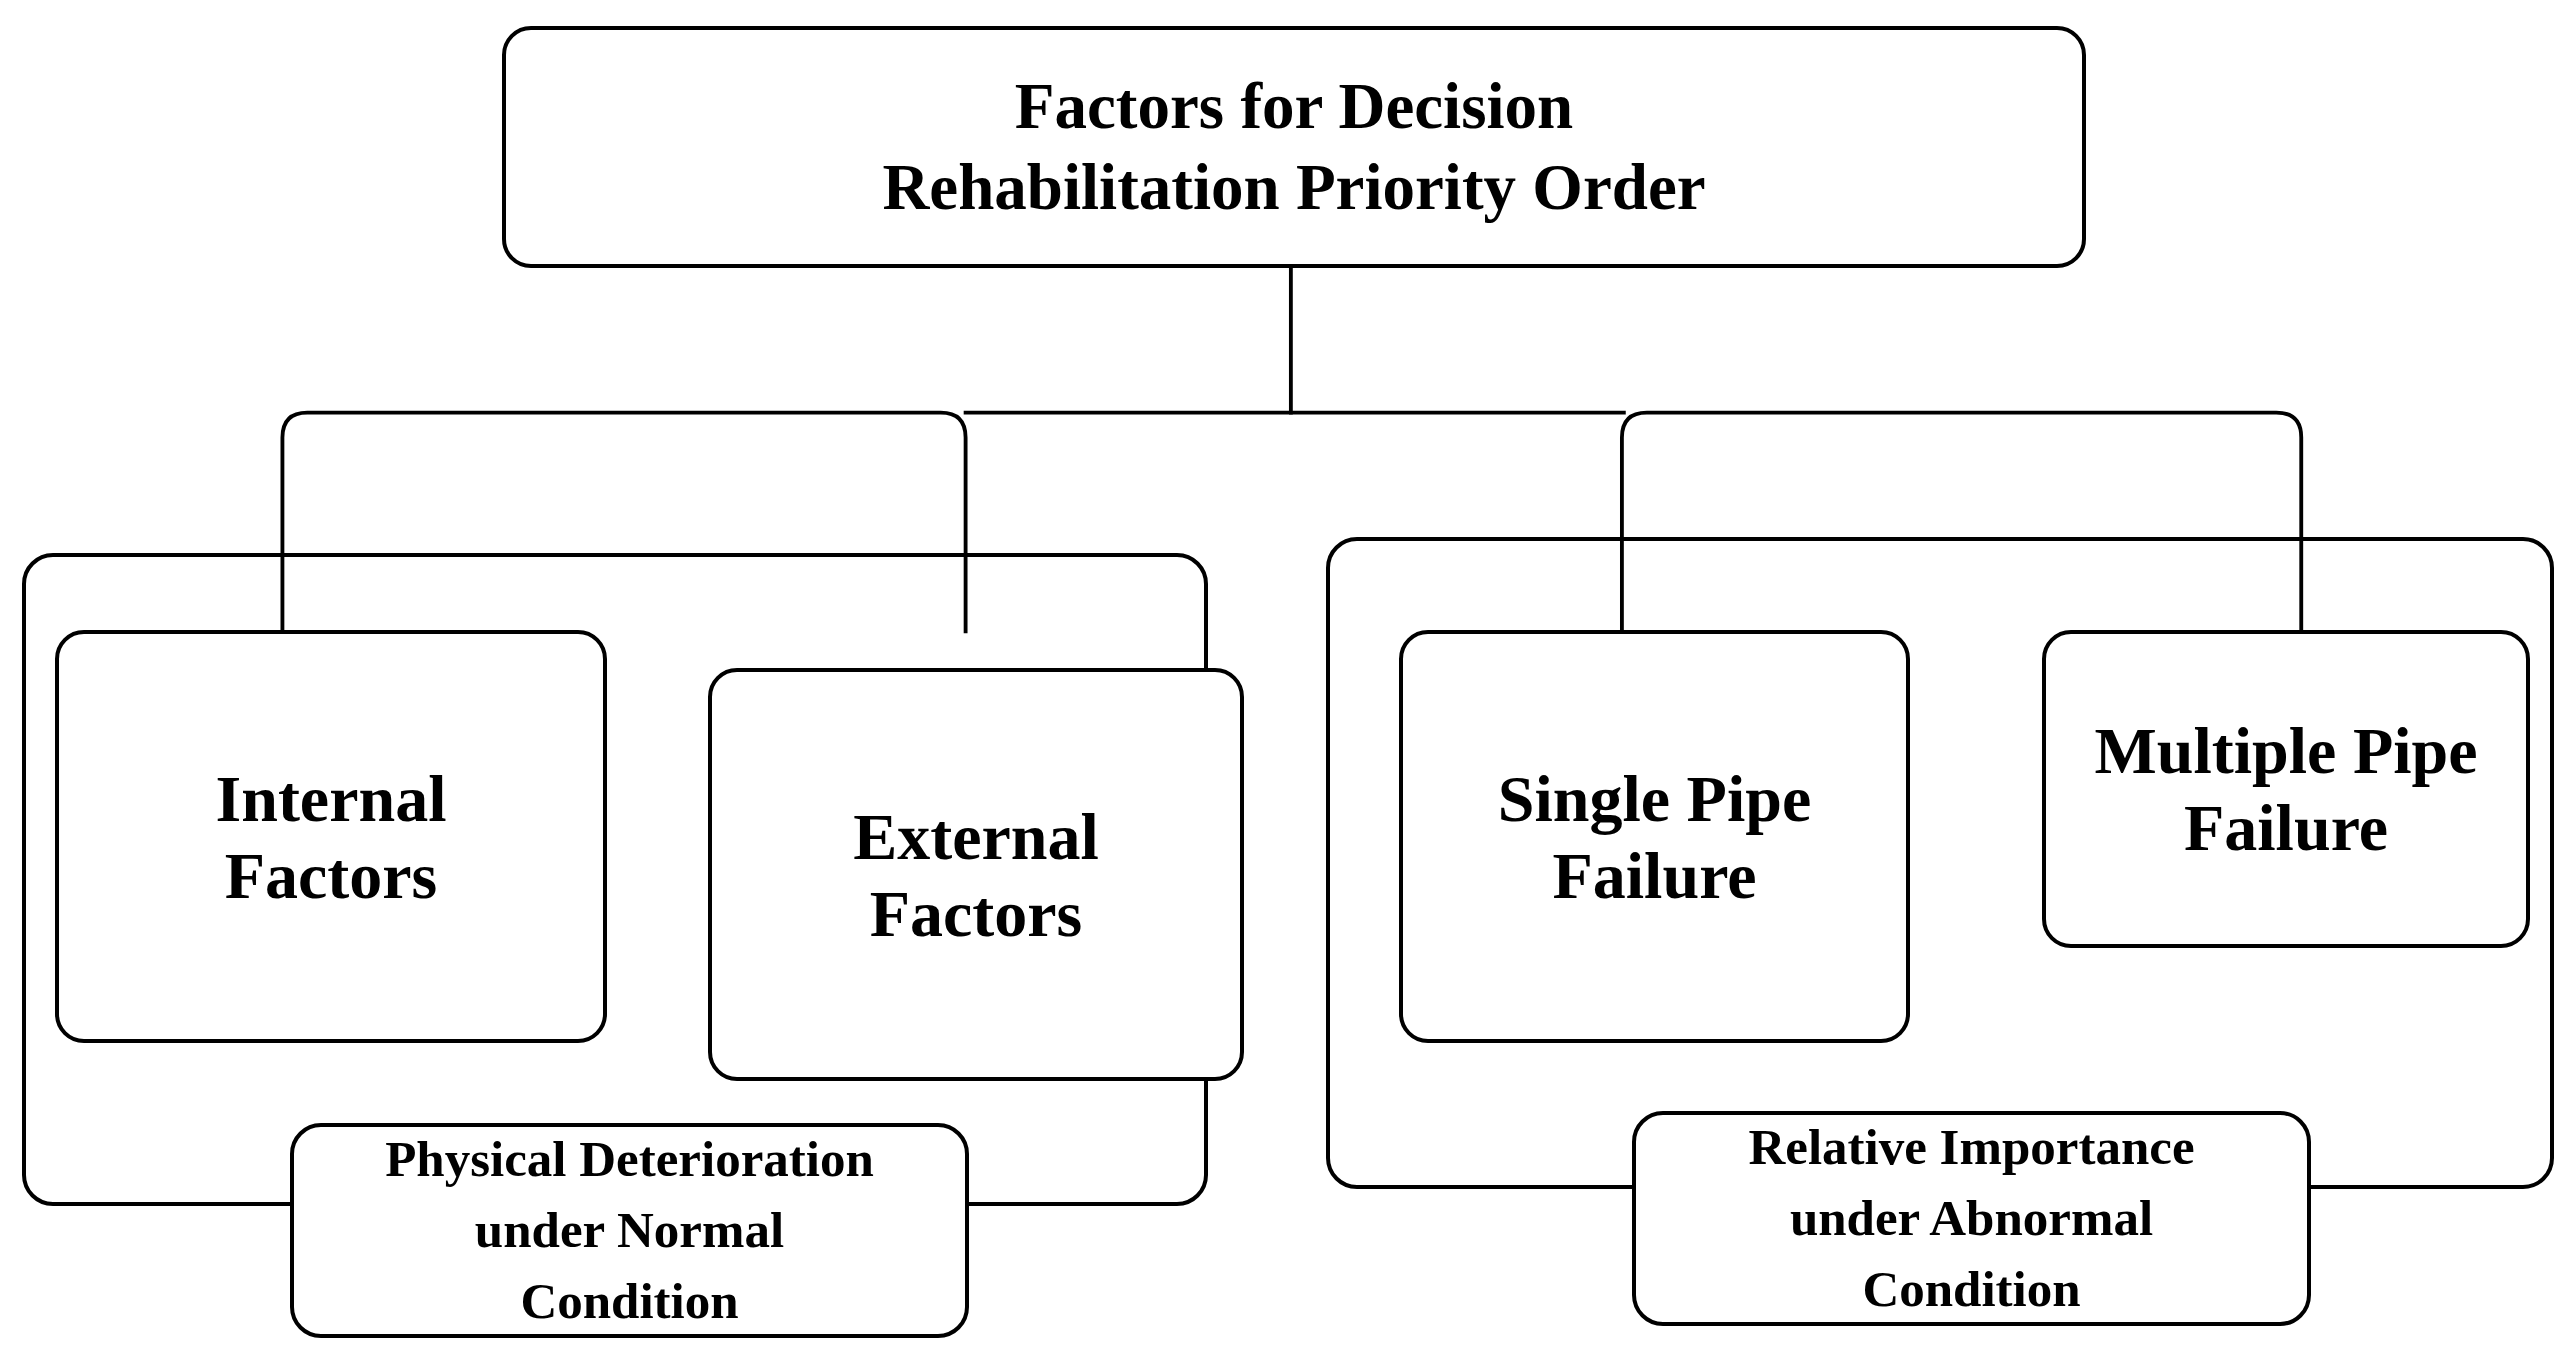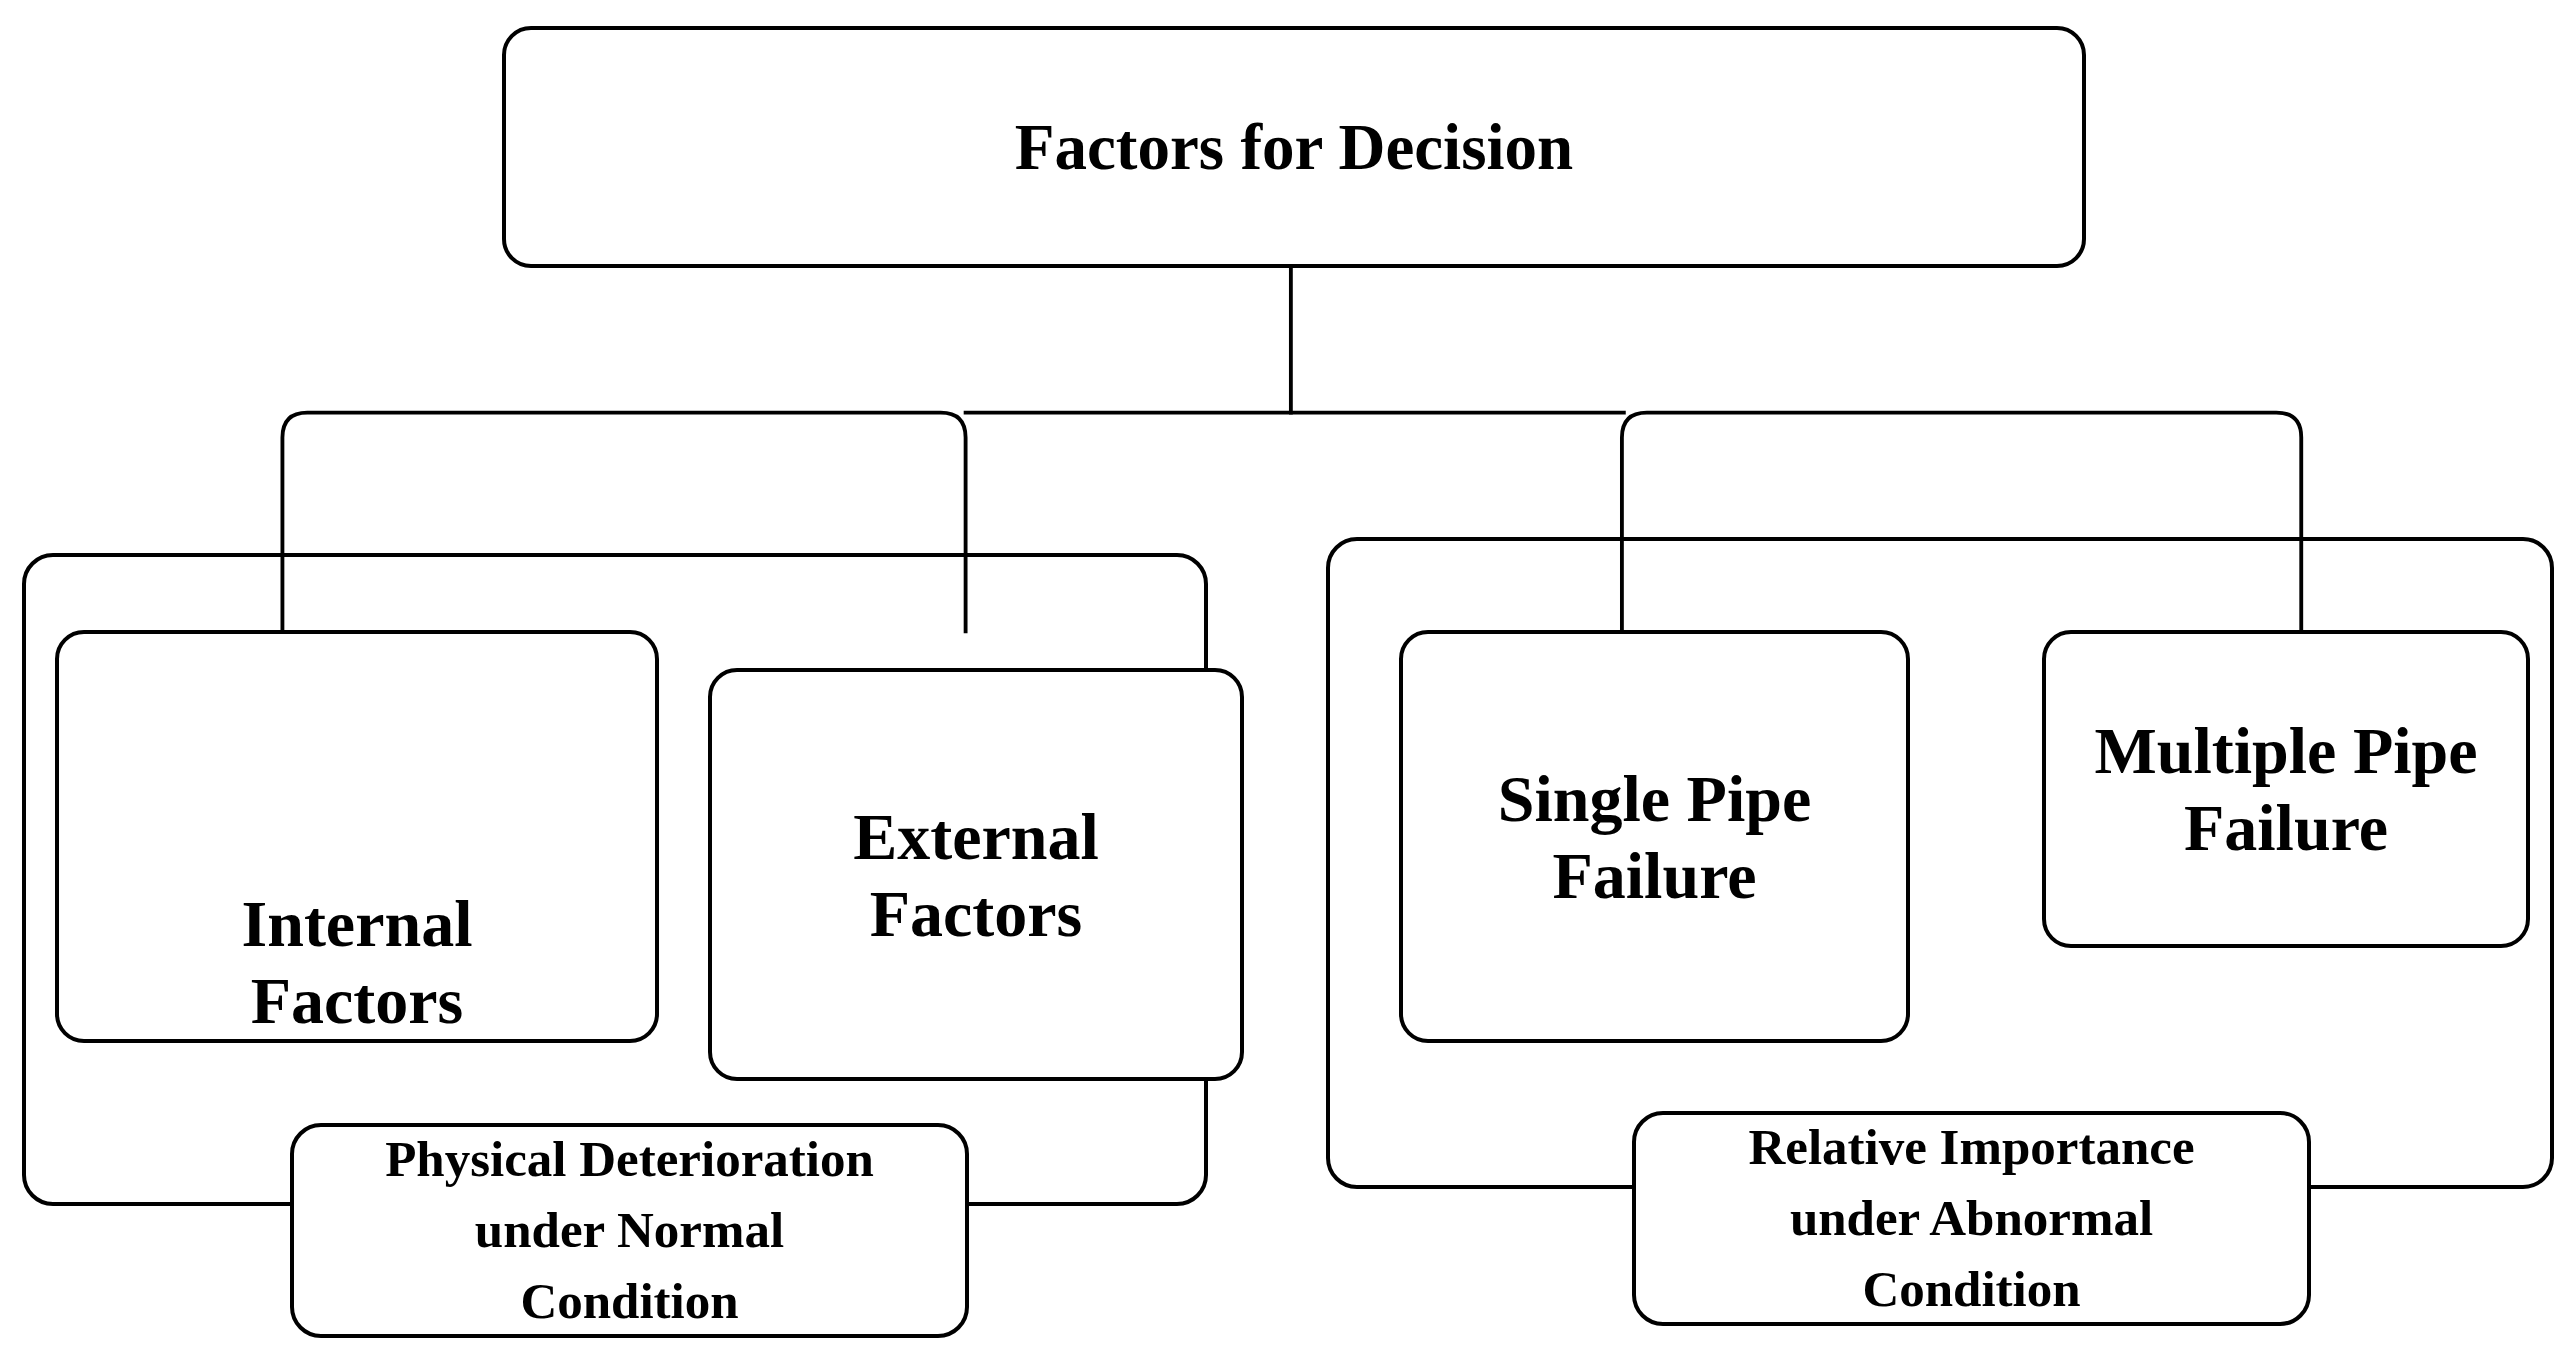--- a/index.html
+++ b/index.html
@@ -52,26 +52,27 @@
 
   <svg class="connectors" viewBox="0 0 2684 1408" xmlns="http://www.w3.org/2000/svg">
     <path d="M 1345 264 L 1345 432" stroke="#000000" stroke-width="4" fill="none"></path>
     <path d="M 1004 430 L 1694 430" stroke="#000000" stroke-width="4" fill="none"></path>
     <path d="M 294 660 L 294 456 Q 294 430 320 430 L 980 430 Q 1006 430 1006 456 L 1006 660" stroke="#000000" stroke-width="4" fill="none"></path>
     <path d="M 1690 660 L 1690 456 Q 1690 430 1716 430 L 2372 430 Q 2398 430 2398 456 L 2398 660" stroke="#000000" stroke-width="4" fill="none"></path>
   </svg>
 
   <div class="box filled root-box" style="left:502px; top:26px; width:1584px; height:242px;">
     <div class="line">Factors for Decision</div>
+    <div class="line">Rehabilitation Priority Order</div>
   </div>
 
   <div class="box group" style="left:22px; top:553px; width:1186px; height:653px;"></div>
   <div class="box group" style="left:1326px; top:537px; width:1228px; height:652px;"></div>
 
-  <div class="box filled leaf-box" style="left:55px; top:630px; width:604px; height:413px;justify-content:flex-end;">
+  <div class="box filled leaf-box" style="left:55px; top:630px; width:552px; height:413px;">
     <div class="line">Internal</div>
     <div class="line">Factors</div>
   </div>
 
   <div class="box filled leaf-box" style="left:708px; top:630px; width:536px; height:413px;margin-top:38px;">
     <div class="line">External</div>
     <div class="line">Factors</div>
   </div>
 
   <div class="box filled leaf-box" style="left:1399px; top:630px; width:511px; height:413px;">

